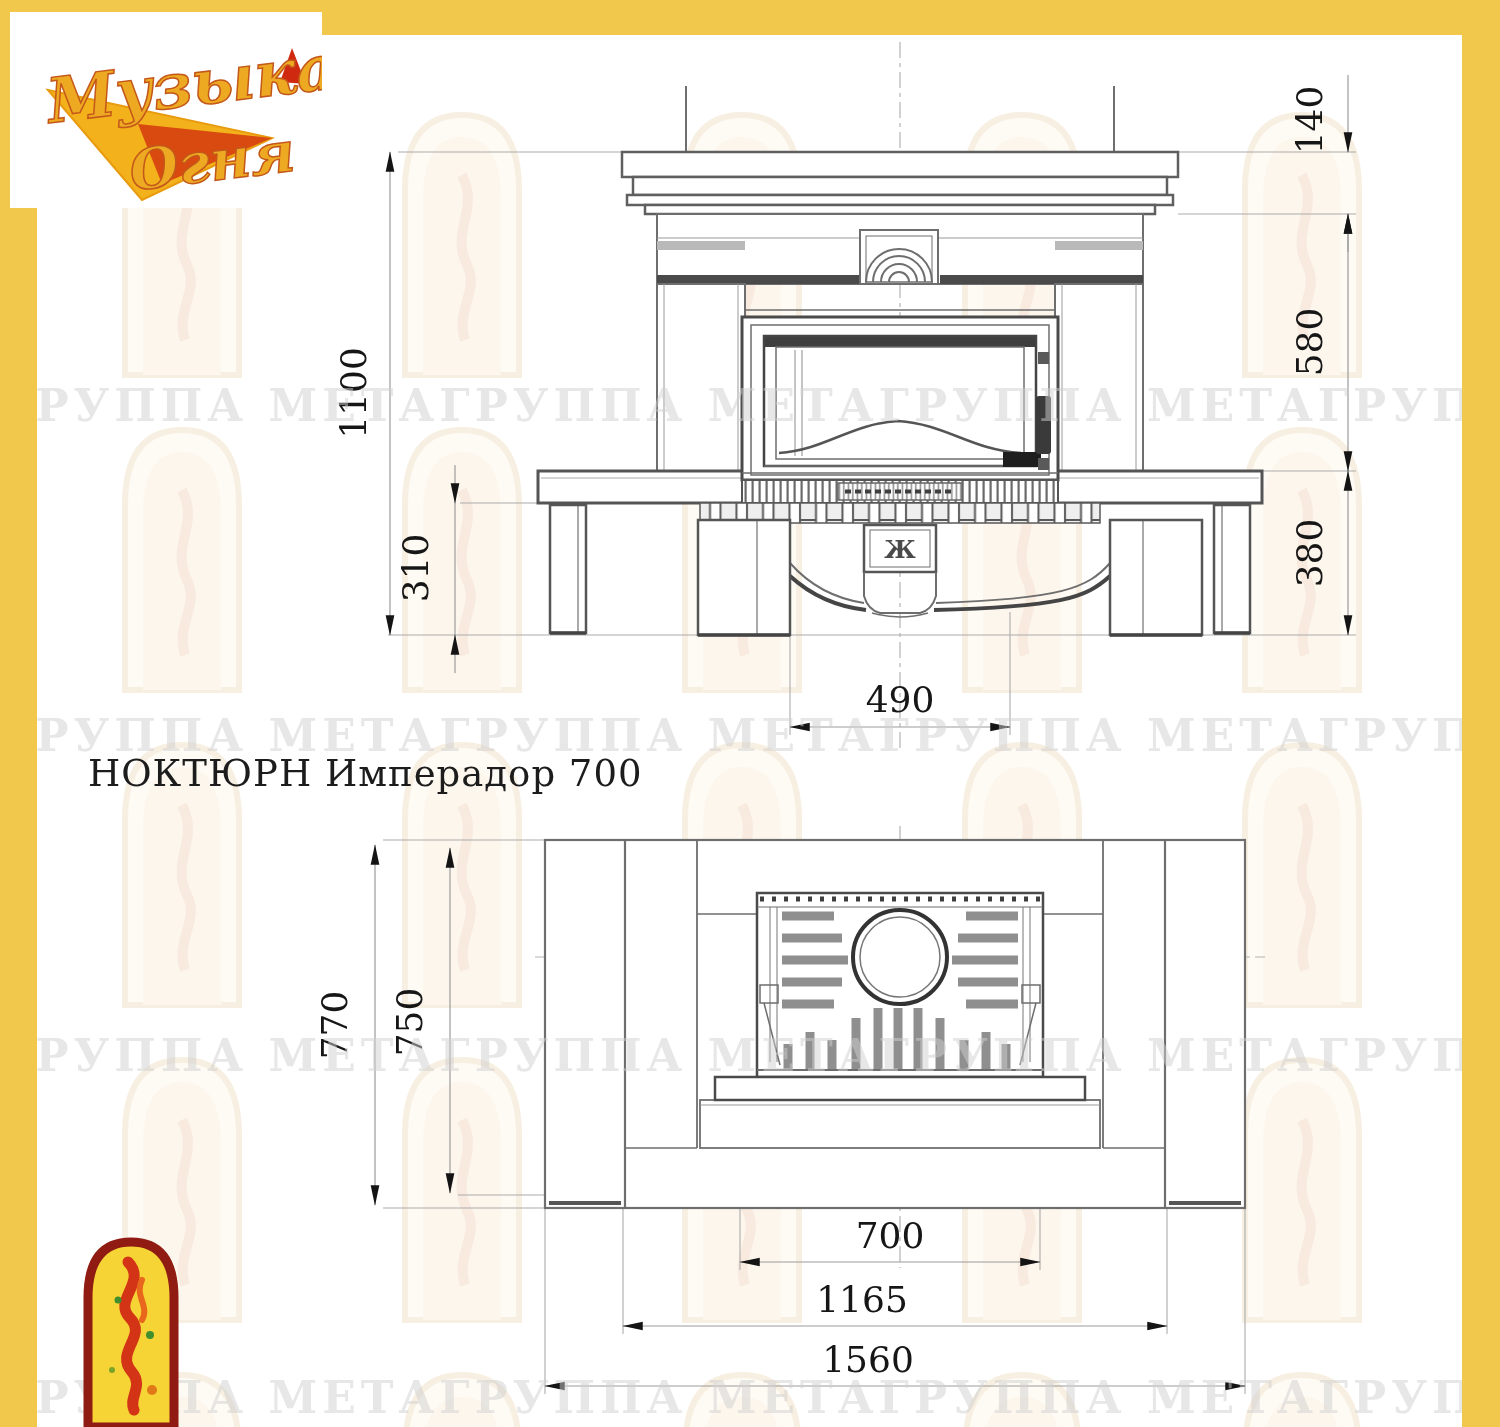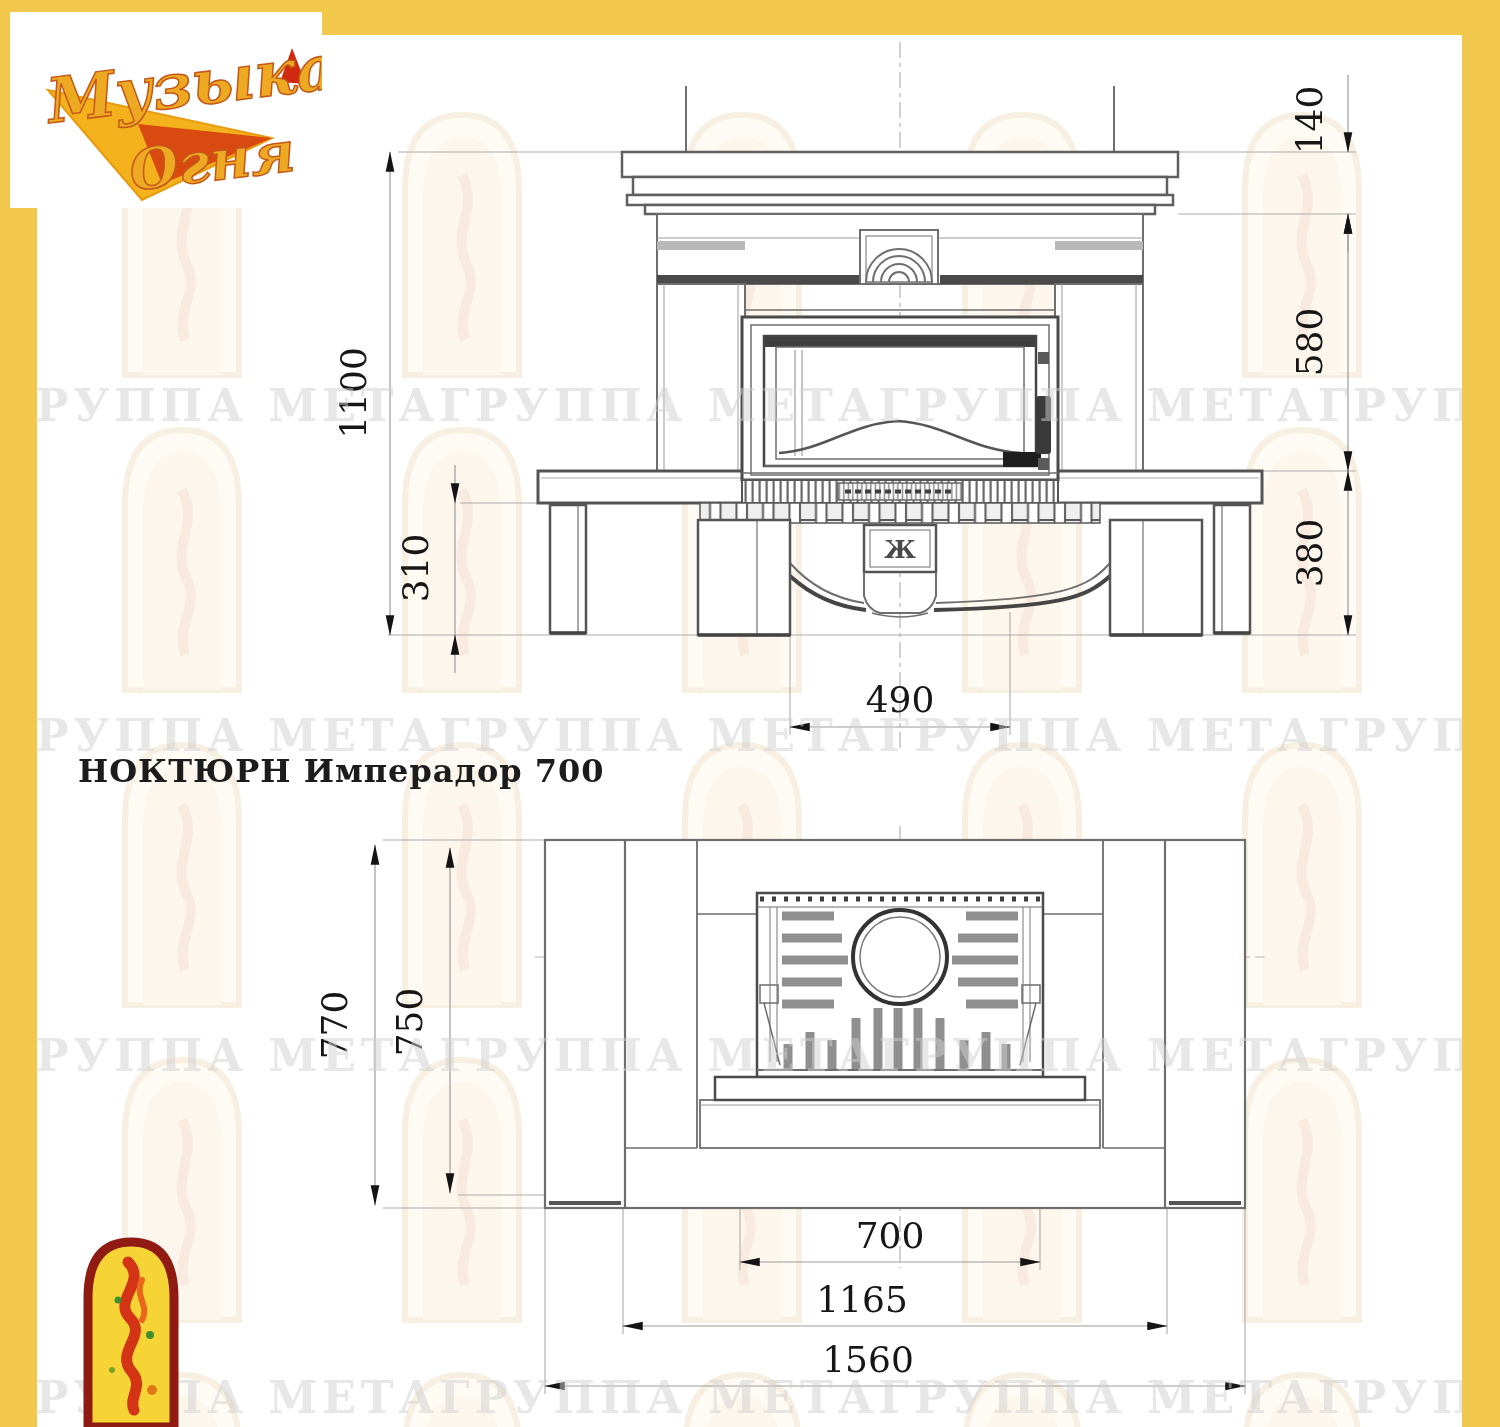--- a/index.html
+++ b/index.html
@@ -6,22 +6,22 @@
   .page{
     position:relative;width:1500px;height:1427px;background:#ffffff;
     overflow:hidden;font-family:"DejaVu Serif",serif;
   }
   .band{position:absolute;background:#F2C84C;}
   .band-top{left:0;top:0;width:1500px;height:35px;}
   .band-left{left:0;top:0;width:37px;height:1427px;}
   .band-right{left:1462px;top:0;width:38px;height:1427px;}
   .logo-box{position:absolute;left:10px;top:12px;width:312px;height:196px;background:#ffffff;}
   .page-title{
-    position:absolute;left:78px;top:752px;width:800px;
-    font-family:"DejaVu Serif",serif;font-size:32px;font-weight:bold;color:#1c1c1c;
+    position:absolute;left:88px;top:752px;width:800px;
+    font-family:"DejaVu Serif",serif;font-size:37px;font-weight:normal;color:#1c1c1c;
     letter-spacing:1px;white-space:nowrap;
   }
   .wm-text{
     position:absolute;left:0;width:1500px;overflow:hidden;white-space:nowrap;
     font-family:"DejaVu Serif",serif;font-weight:bold;font-size:44px;letter-spacing:5px;
     color:#cfcfcf;opacity:.5;text-align:center;pointer-events:none;
   }
   .drawing{position:absolute;left:0;top:0;}
   .dimtxt{font-family:"DejaVu Serif",serif;font-size:36px;fill:#161616;}
   .emblemtxt{font-family:"DejaVu Serif",serif;font-size:24px;font-weight:bold;fill:#4a4a4a;}

